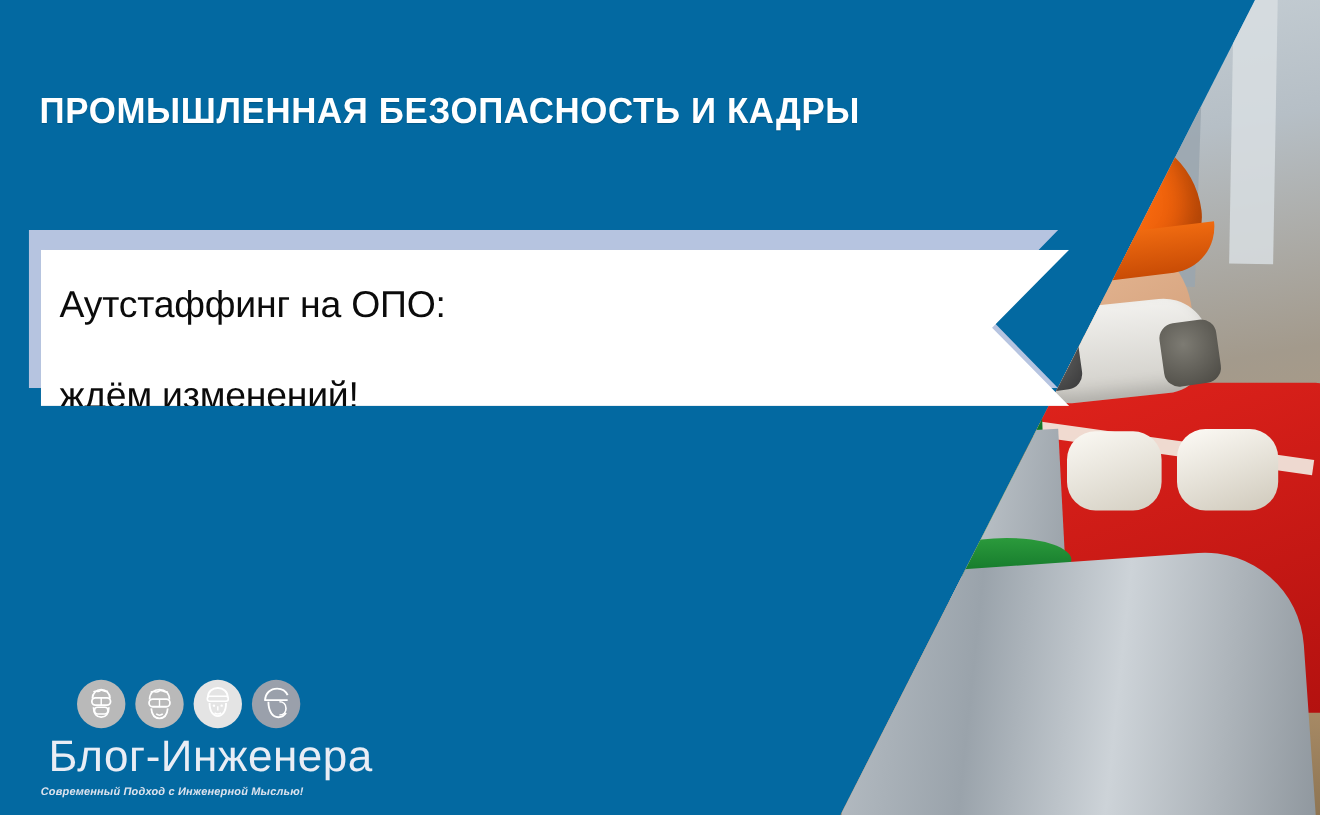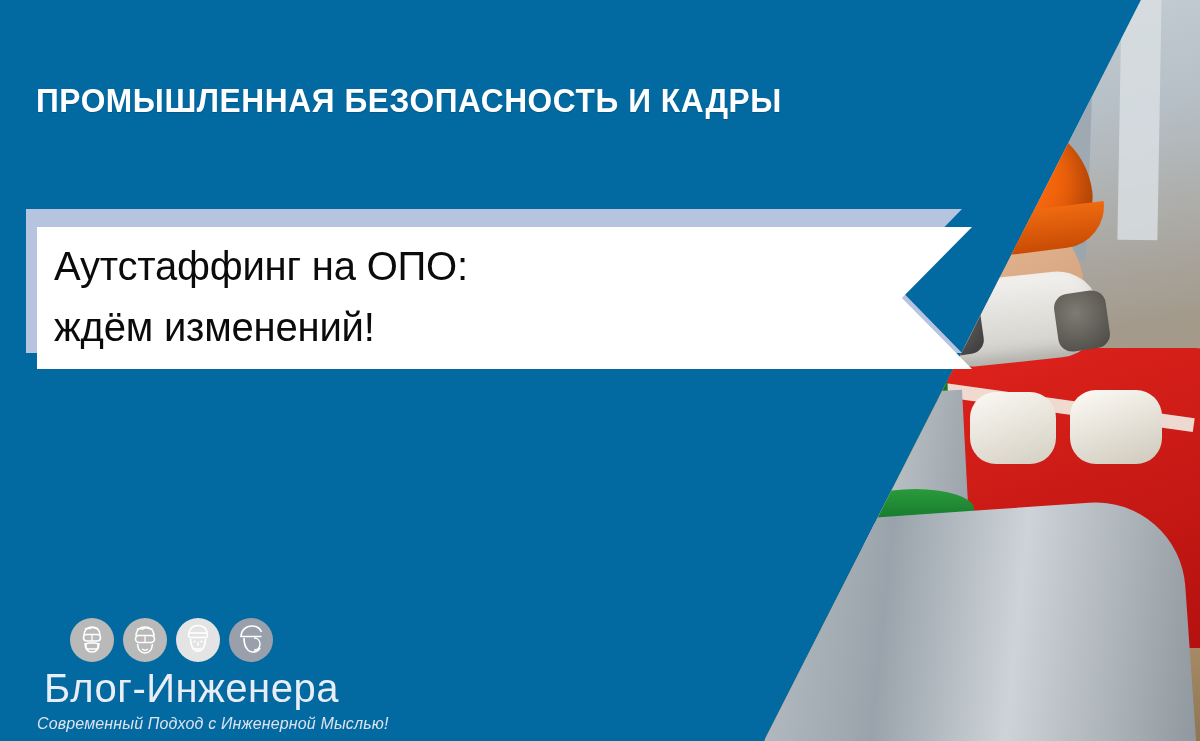--- a/index.html
+++ b/index.html
@@ -231,22 +231,22 @@
     height: 142px;
     background: #ffffff;
     clip-path: polygon(0 0, 100% 0, 92.5% 50%, 100% 100%, 0 100%);
     filter: drop-shadow(0 3px 6px rgba(0,0,0,.32));
   }
   .banner-text {
     position: absolute;
     left: 17px;
     top: 9px;
     color: #0b0b0b;
-    font-size: 40px;
-    line-height: 61px;
+    font-size: 34px;
+    line-height: 83px;
     font-weight: normal;
     letter-spacing: -0.2px;
     white-space: pre-line;
   }
 
   
   .logo {
     position: absolute;
     left: 32px;
     top: 618px;
@@ -279,23 +279,23 @@
     font-weight: normal;
     letter-spacing: 0.5px;
     line-height: 1;
     white-space: nowrap;
   }
   .logo-tag {
     position: absolute;
     left: 5px;
     top: 97px;
     color: #dde3ee;
-    font-size: 16px;
+    font-size: 10px;
     font-style: italic;
-    font-weight: normal;
+    font-weight: bold;
     letter-spacing: .15px;
     white-space: nowrap;
   }
 </style>
 </head>
 <body>
 
 <div class="stage">
 
   <div class="photo-wedge">

